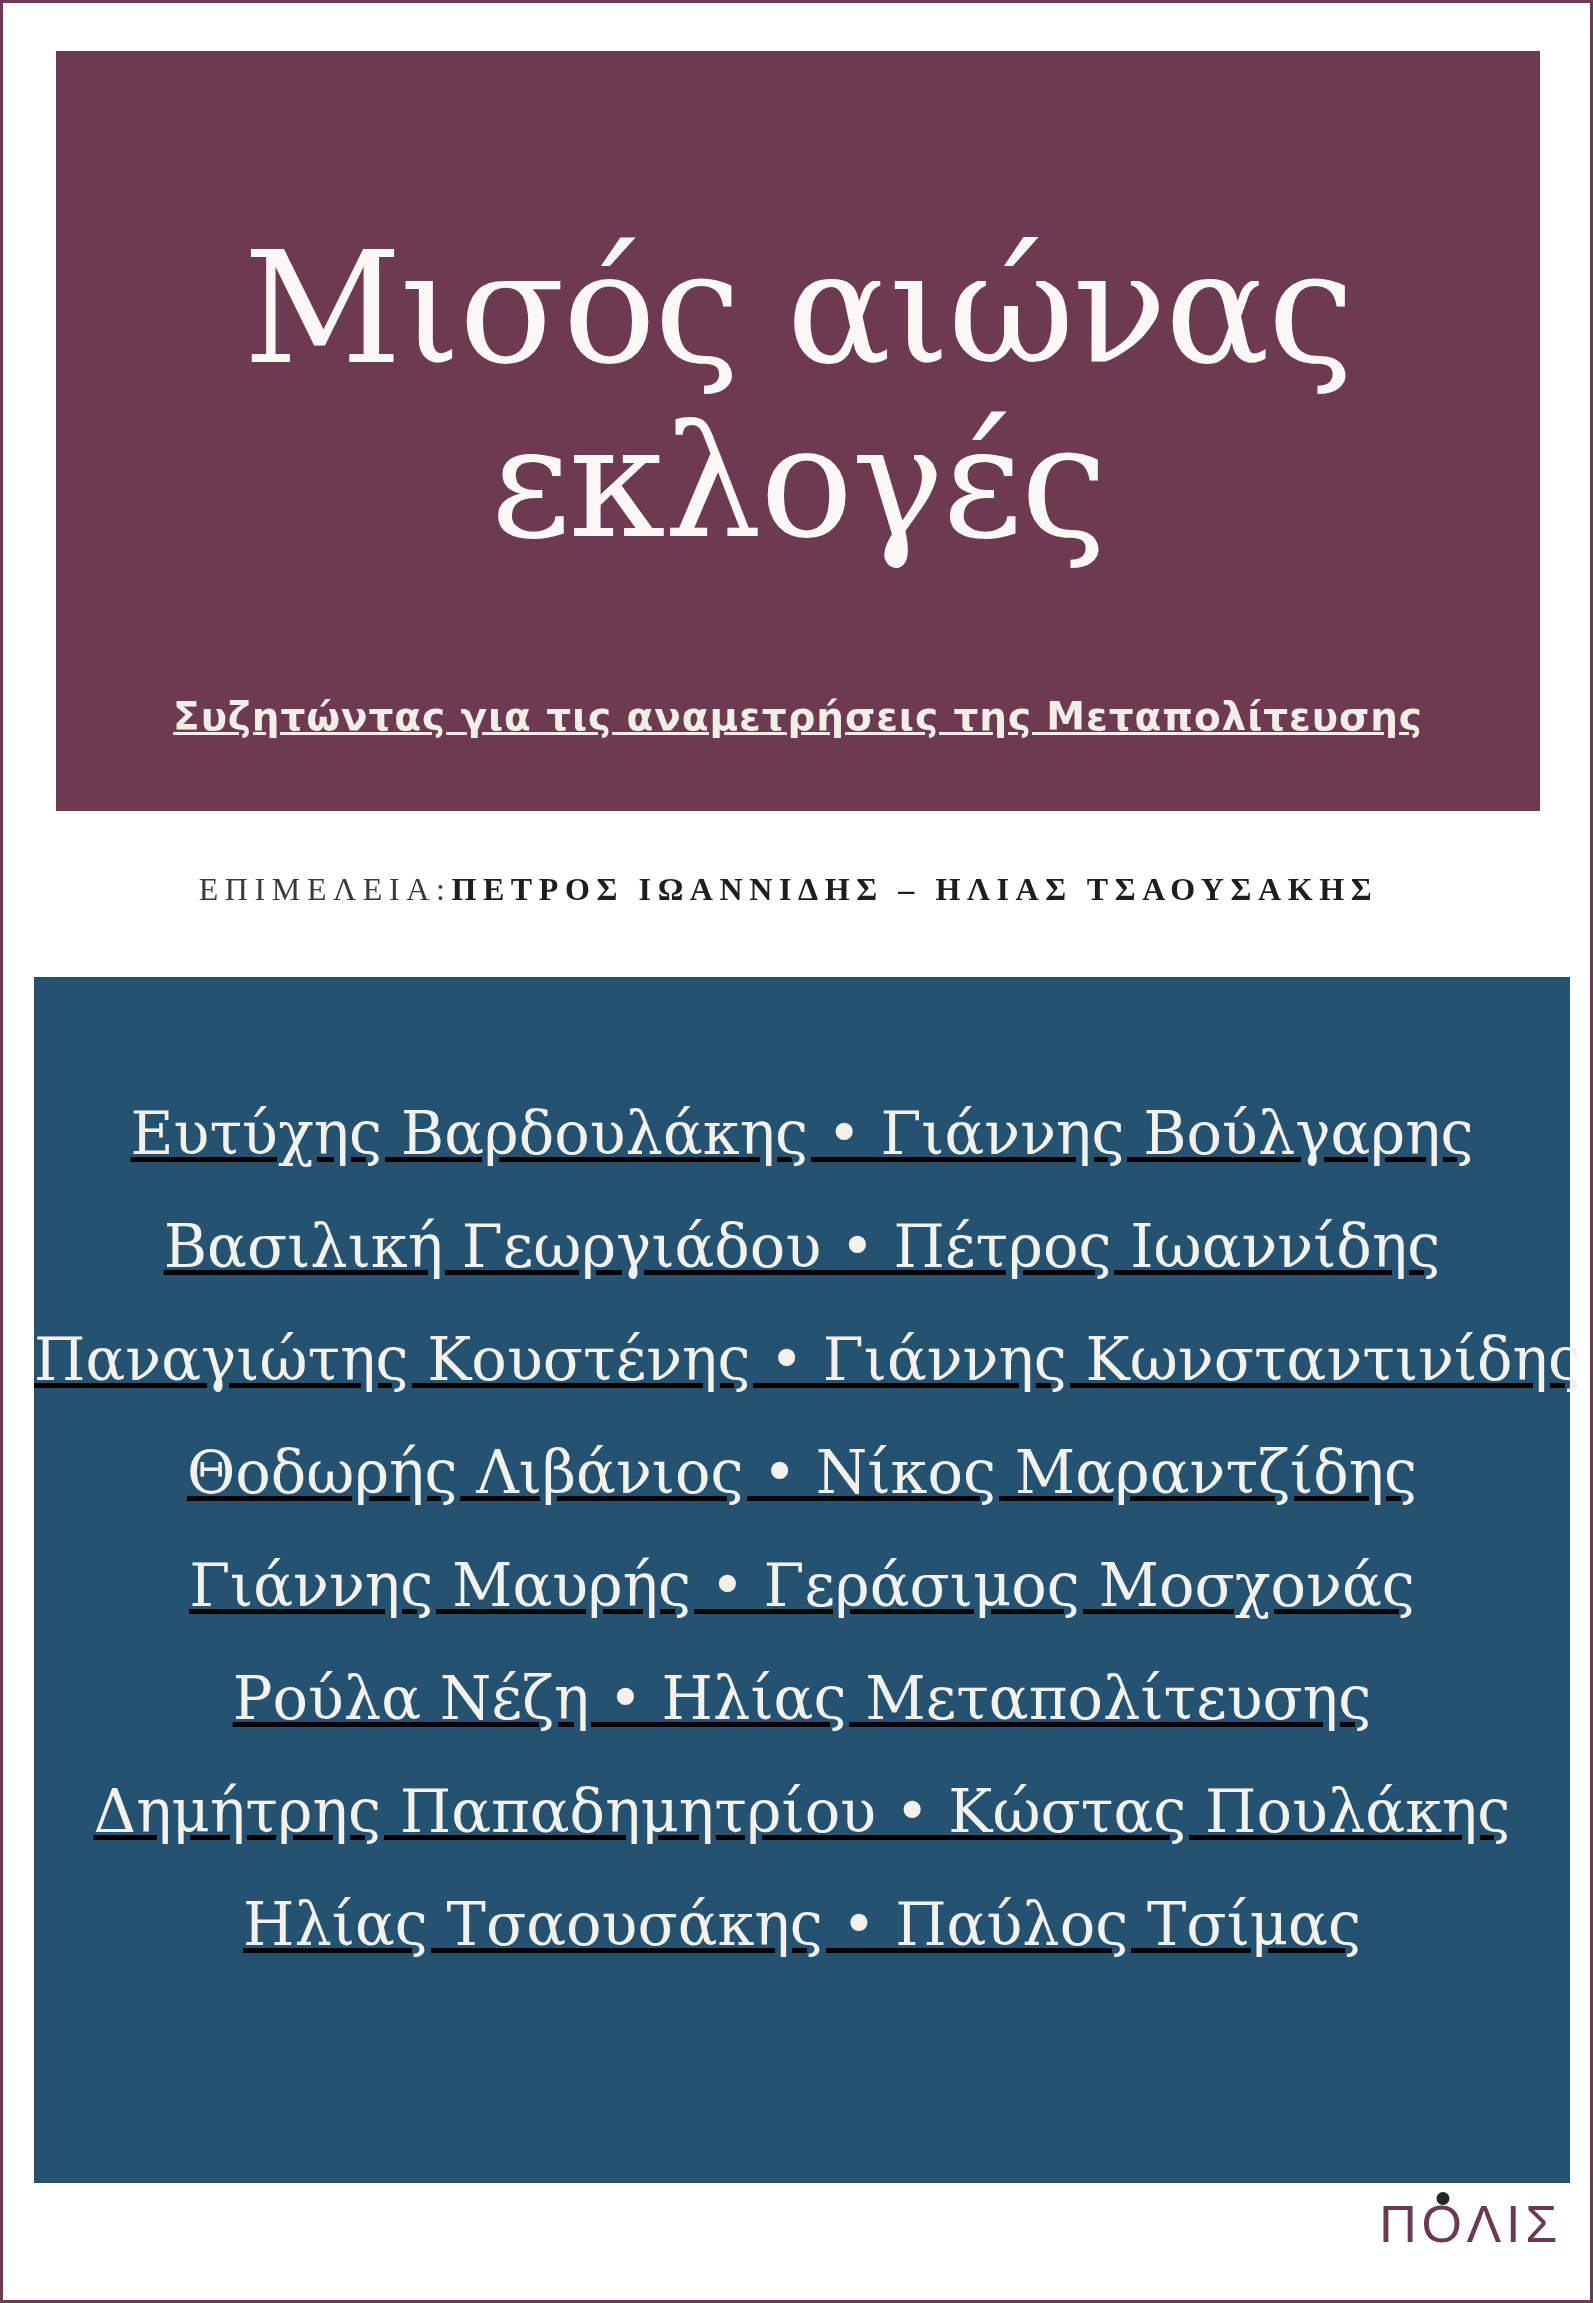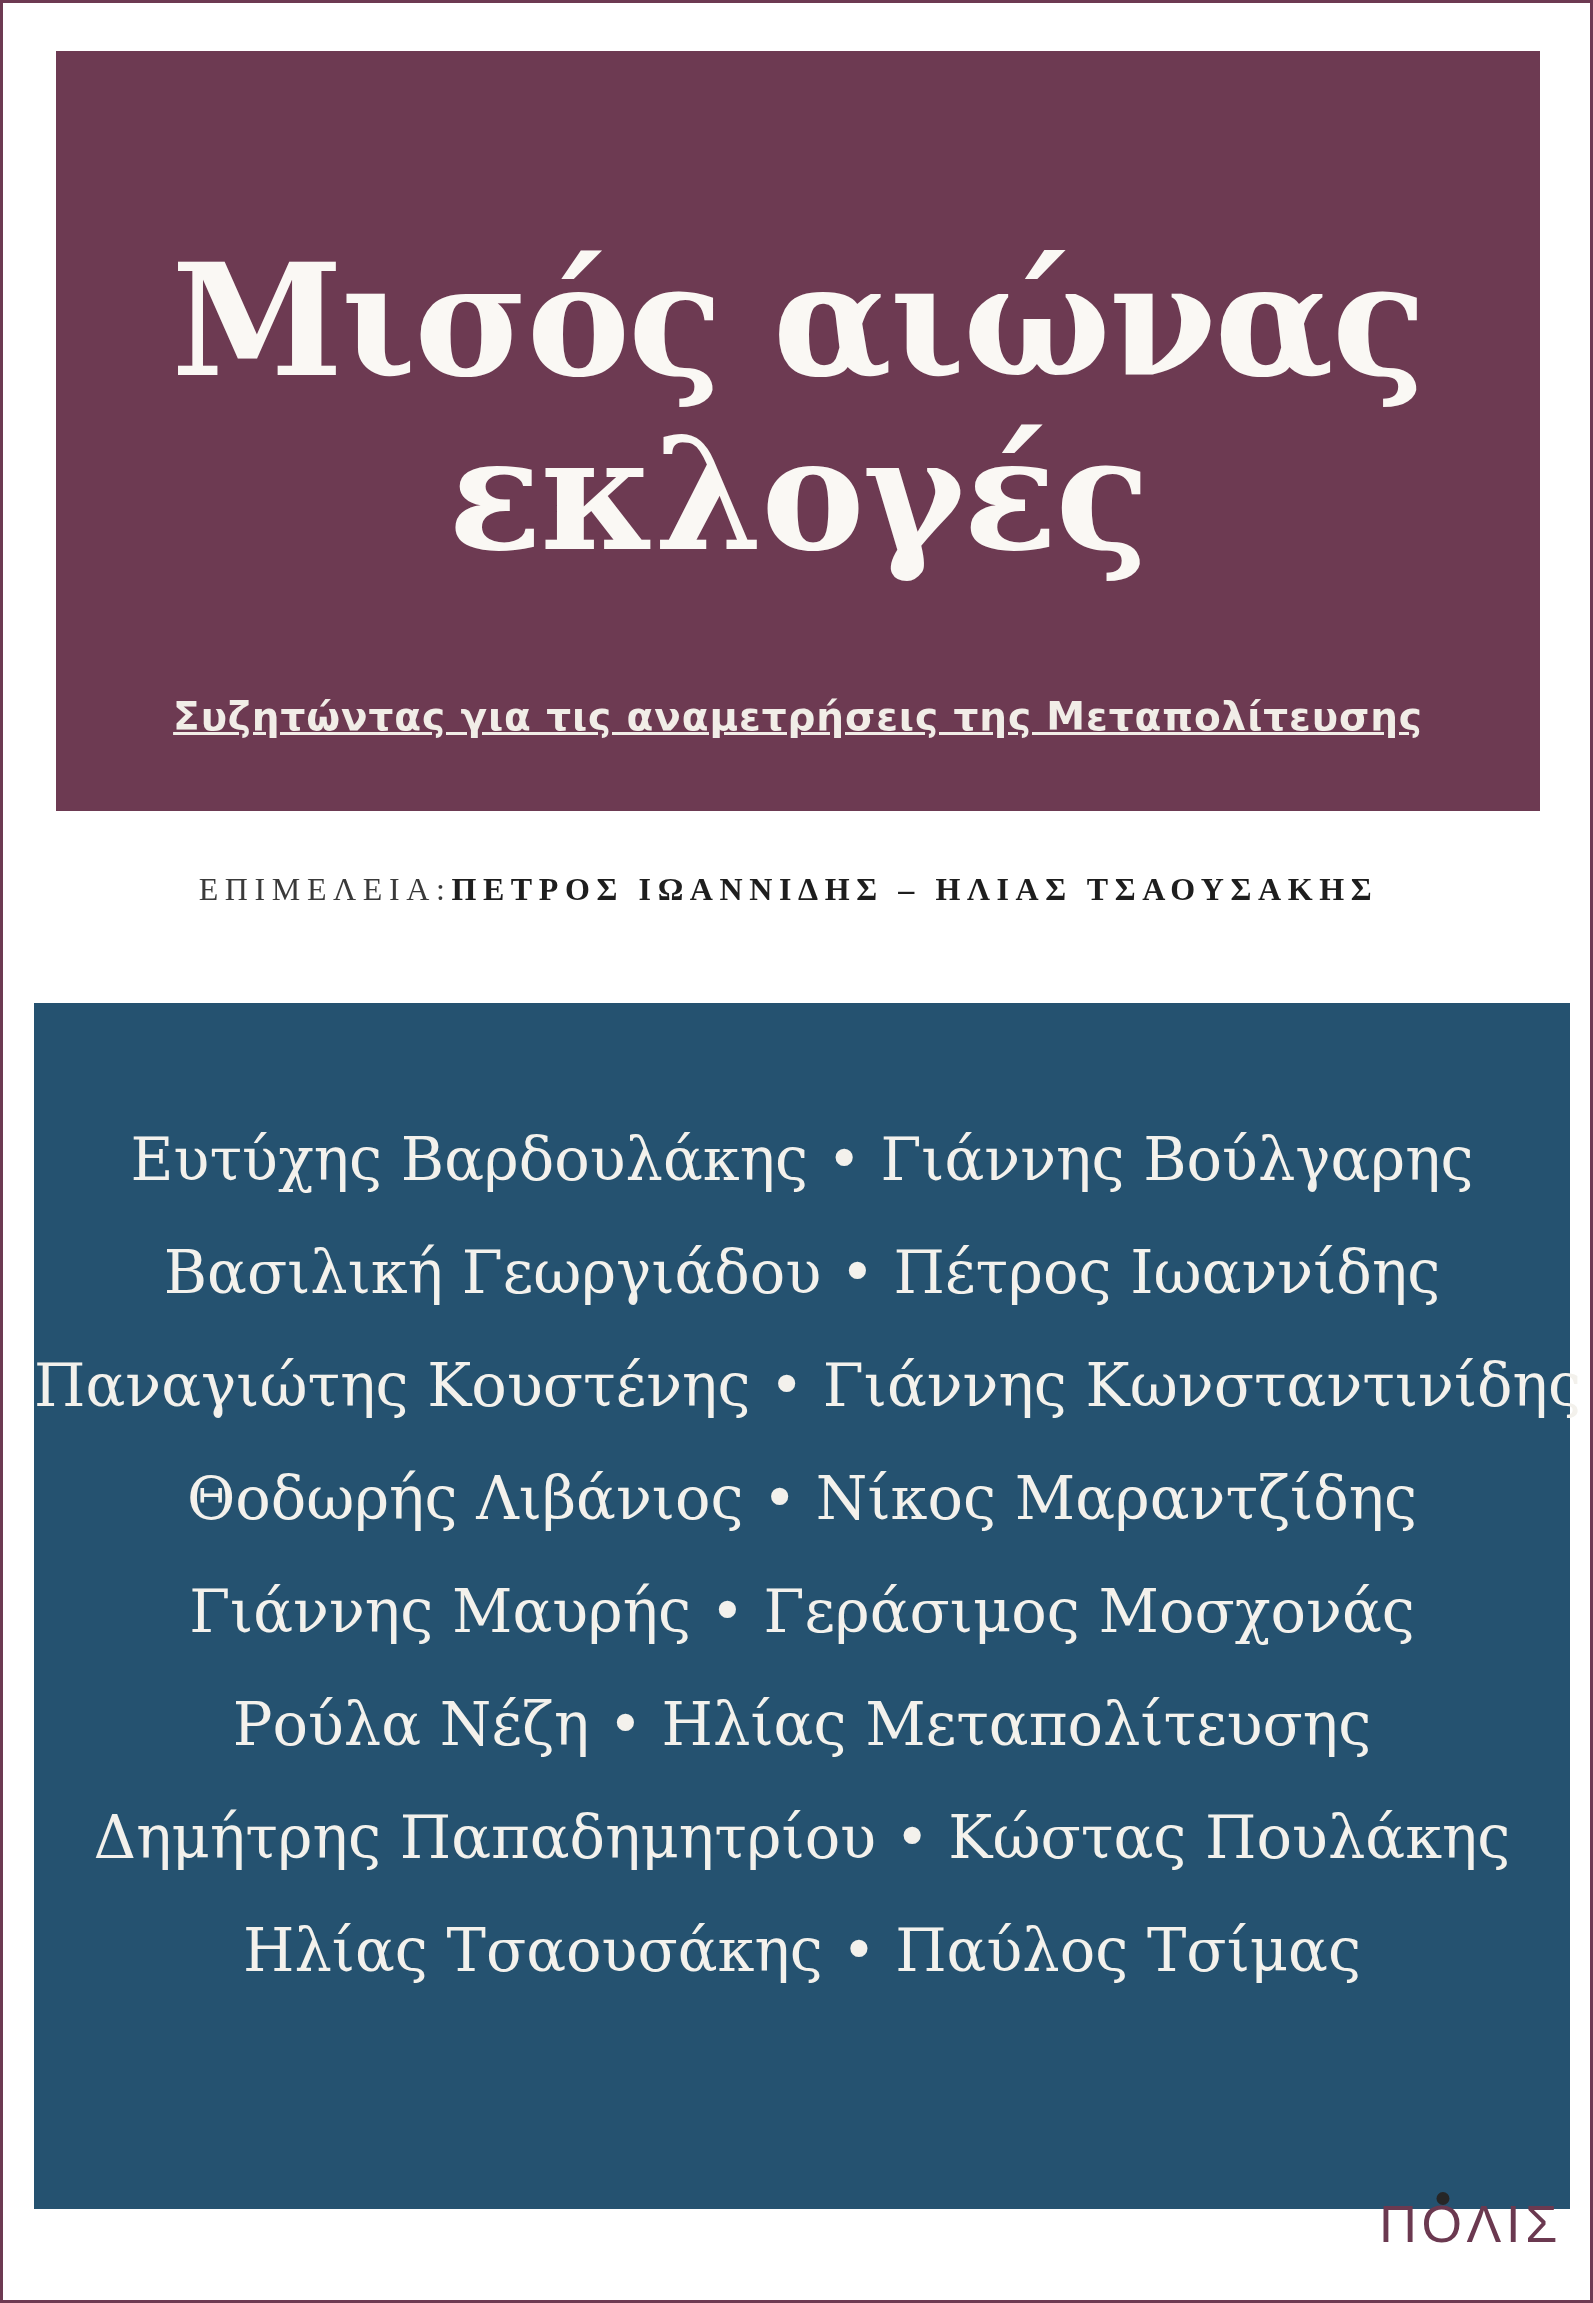--- a/index.html
+++ b/index.html
@@ -25,26 +25,26 @@
 
   
   .title-panel{
     position:absolute;
     left:53px; top:48px;
     width:1484px; height:760px;
     background:var(--maroon);
   }
   .book-title{
     position:absolute;
-    top:183px; left:0; right:0;
+    top:171px; left:0; right:0;
     text-align:center;
     color:#faf8f4;
     font-size:155px;
     line-height:174px;
-    font-weight:700;
+    font-weight:400;
     letter-spacing:-1.9px;
   }
   .book-subtitle{
     position:absolute;
     top:642px; left:0; right:0;
     text-align:center;
     color:#f1ede7;
     font-family:"DejaVu Sans","Liberation Sans",sans-serif;
     font-weight:700;
     font-size:39px;
@@ -69,23 +69,24 @@
     font-weight:300;
   }
   .editors .names{
     color:var(--ink-bold);
     font-weight:700;
   }
 
   
   .authors-panel{
     position:absolute;
-    left:31px; top:1000px;
+    left:31px; top:974px;
     width:1536px; height:1206px;
     background:var(--blue);
+    text-decoration:underline;
   }
   .author-line{
     margin-top:0;
     text-align:center;
     color:#f3f1ec;
     font-size:59px;
     line-height:113px;
     white-space:nowrap;
   }
   .authors-panel .author-lines{

